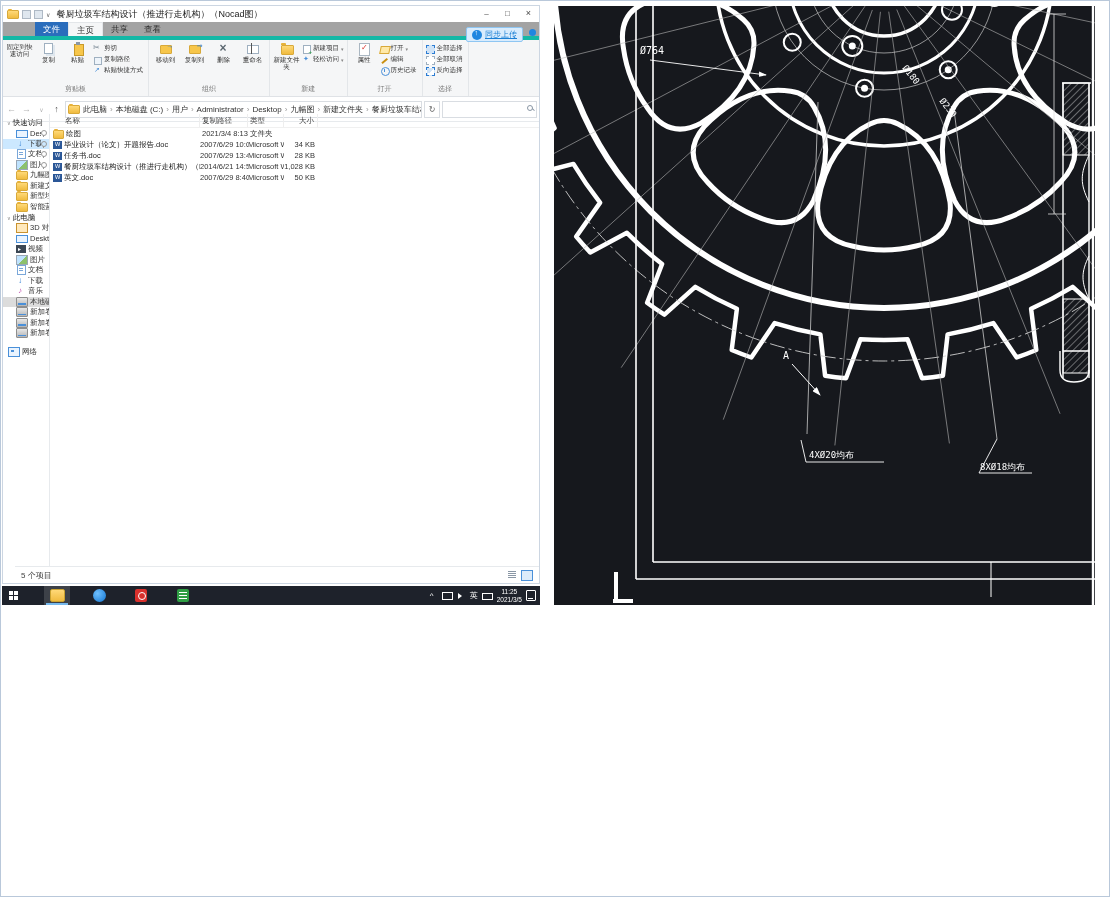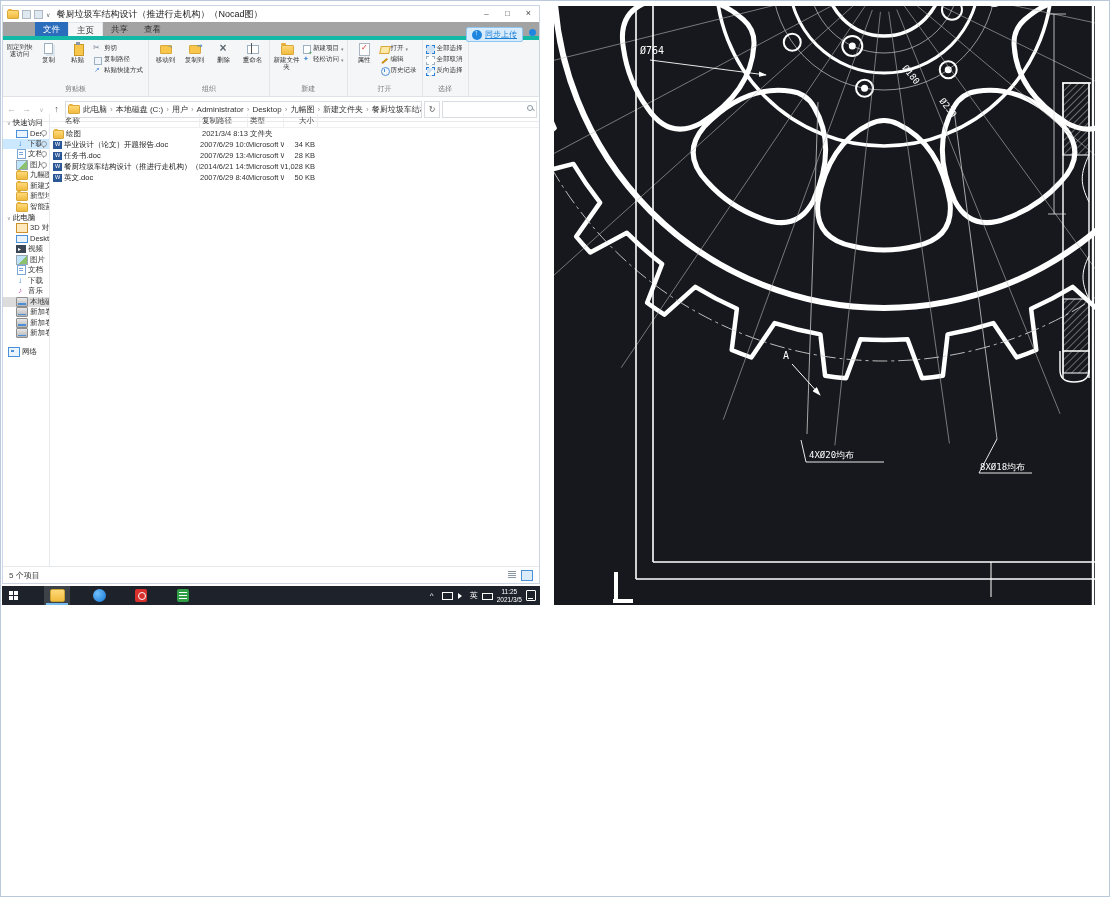--- a/index.html
+++ b/index.html
@@ -122,21 +122,21 @@
   .frow{display:flex;align-items:center;height:11px;font-size:7.5px;color:#222;}
   .frow .fico{margin-left:3px;margin-right:2px;width:9px;height:7px;}
   .frow .fico.word{background:#2b5797;height:8px;}
   .frow .fico.word::before{content:"W";color:#fff;font-size:5.5px;position:absolute;left:2px;top:0.5px;}
   .fc{overflow:hidden;white-space:nowrap;box-sizing:border-box;}
   .fc.name{width:136px;}
   .fc.date{width:48px;color:#333;}
   .fc.type{width:36px;color:#333;}
   .fc.size{width:34px;text-align:right;padding-right:3px;color:#333;}
   
-  .statusbar{position:absolute;left:0;right:0;bottom:0;height:16px;border-top:1px solid #e7eaed;background:#fff;display:flex;align-items:center;padding:0 6px;font-size:8px;color:#444;}
+  .statusbar{position:absolute;left:12px;right:0;bottom:0;height:16px;border-top:1px solid #e7eaed;background:#fff;display:flex;align-items:center;padding:0 6px;font-size:8px;color:#444;}
   .sbicons{margin-left:auto;display:flex;gap:4px;}
   .sb-ico{width:10px;height:9px;position:relative;}
   .sb-ico.list::before{content:"";position:absolute;left:1px;top:1px;width:8px;height:1px;background:#8a97a5;box-shadow:0 2px 0 #8a97a5,0 4px 0 #8a97a5,0 6px 0 #8a97a5;}
   .sb-ico.thumb{border:1px solid #4a90d9;background:#dcebfa;}
   
   .taskbar{position:absolute;left:1px;top:585px;width:538px;height:19px;background:#1e222b;display:flex;align-items:center;}
   .startbtn{width:24px;height:19px;position:relative;}
   .startbtn::before{content:"";position:absolute;left:7px;top:5px;width:4px;height:4px;background:#fff;box-shadow:5px 0 0 #fff,0 5px 0 #fff,5px 5px 0 #fff;}
   .tapp{width:26px;height:19px;display:flex;align-items:center;justify-content:center;position:relative;}
   .tapp.active{background:rgba(255,255,255,.14);}

